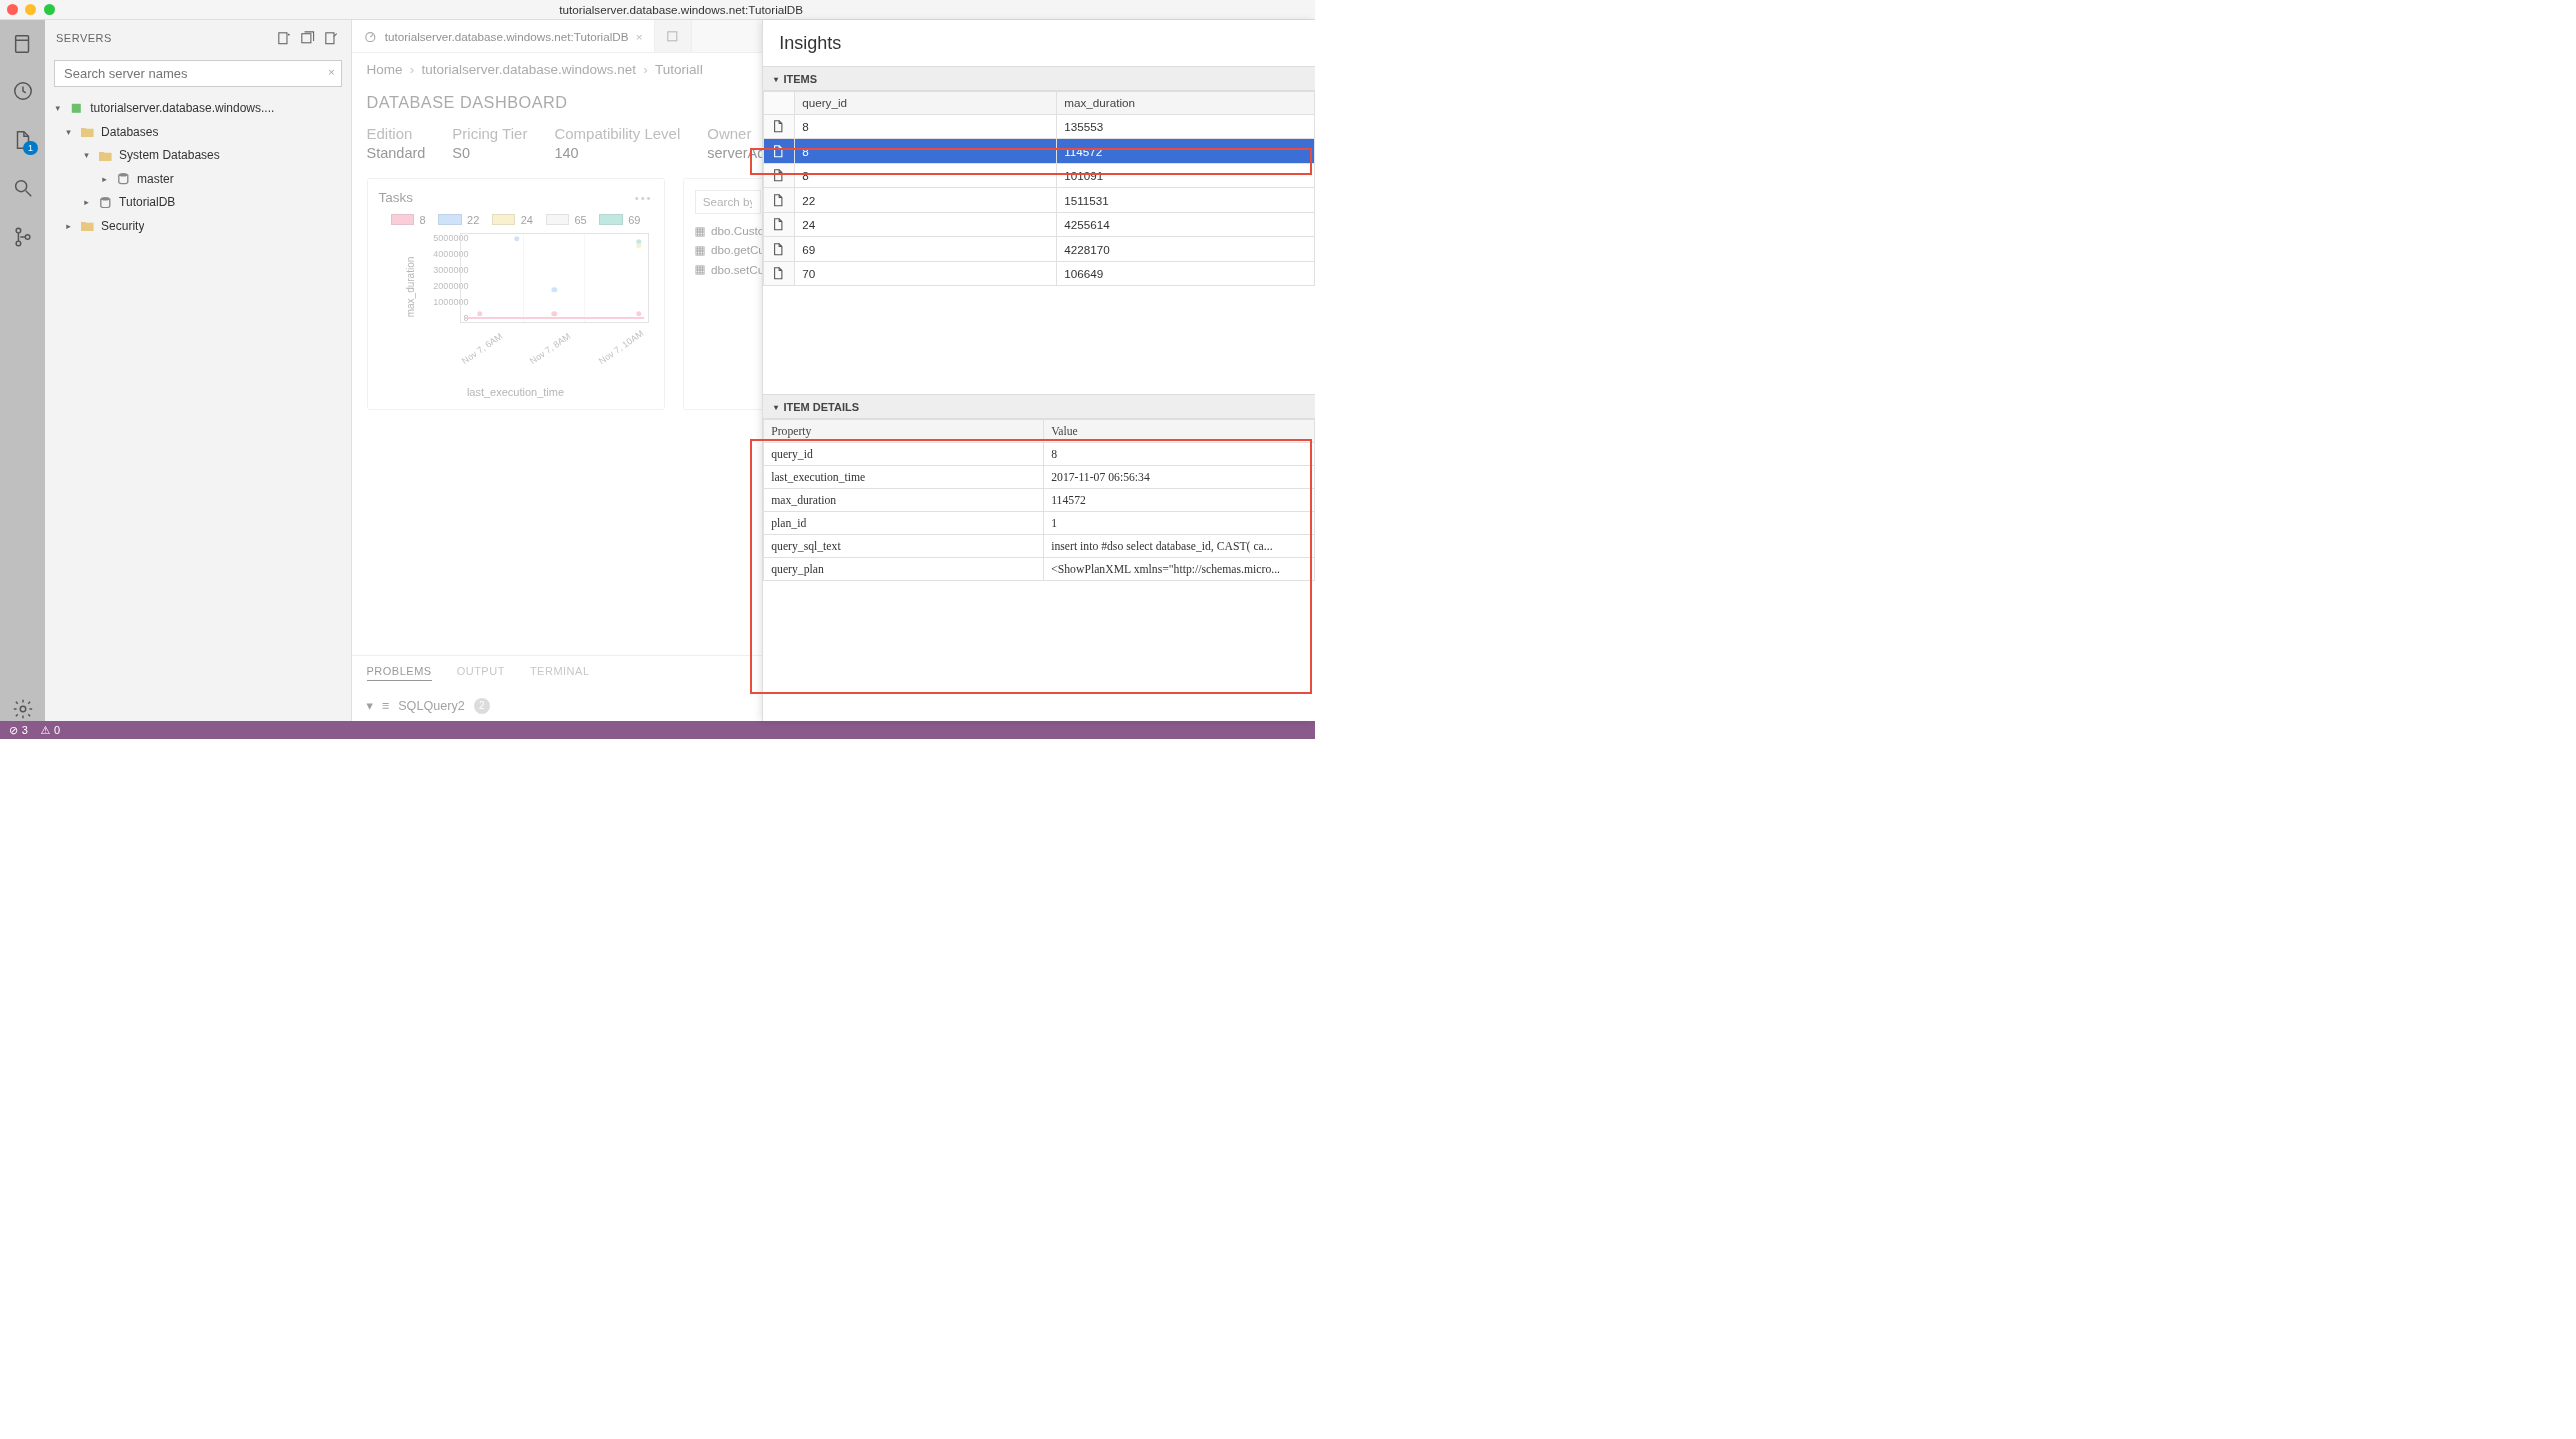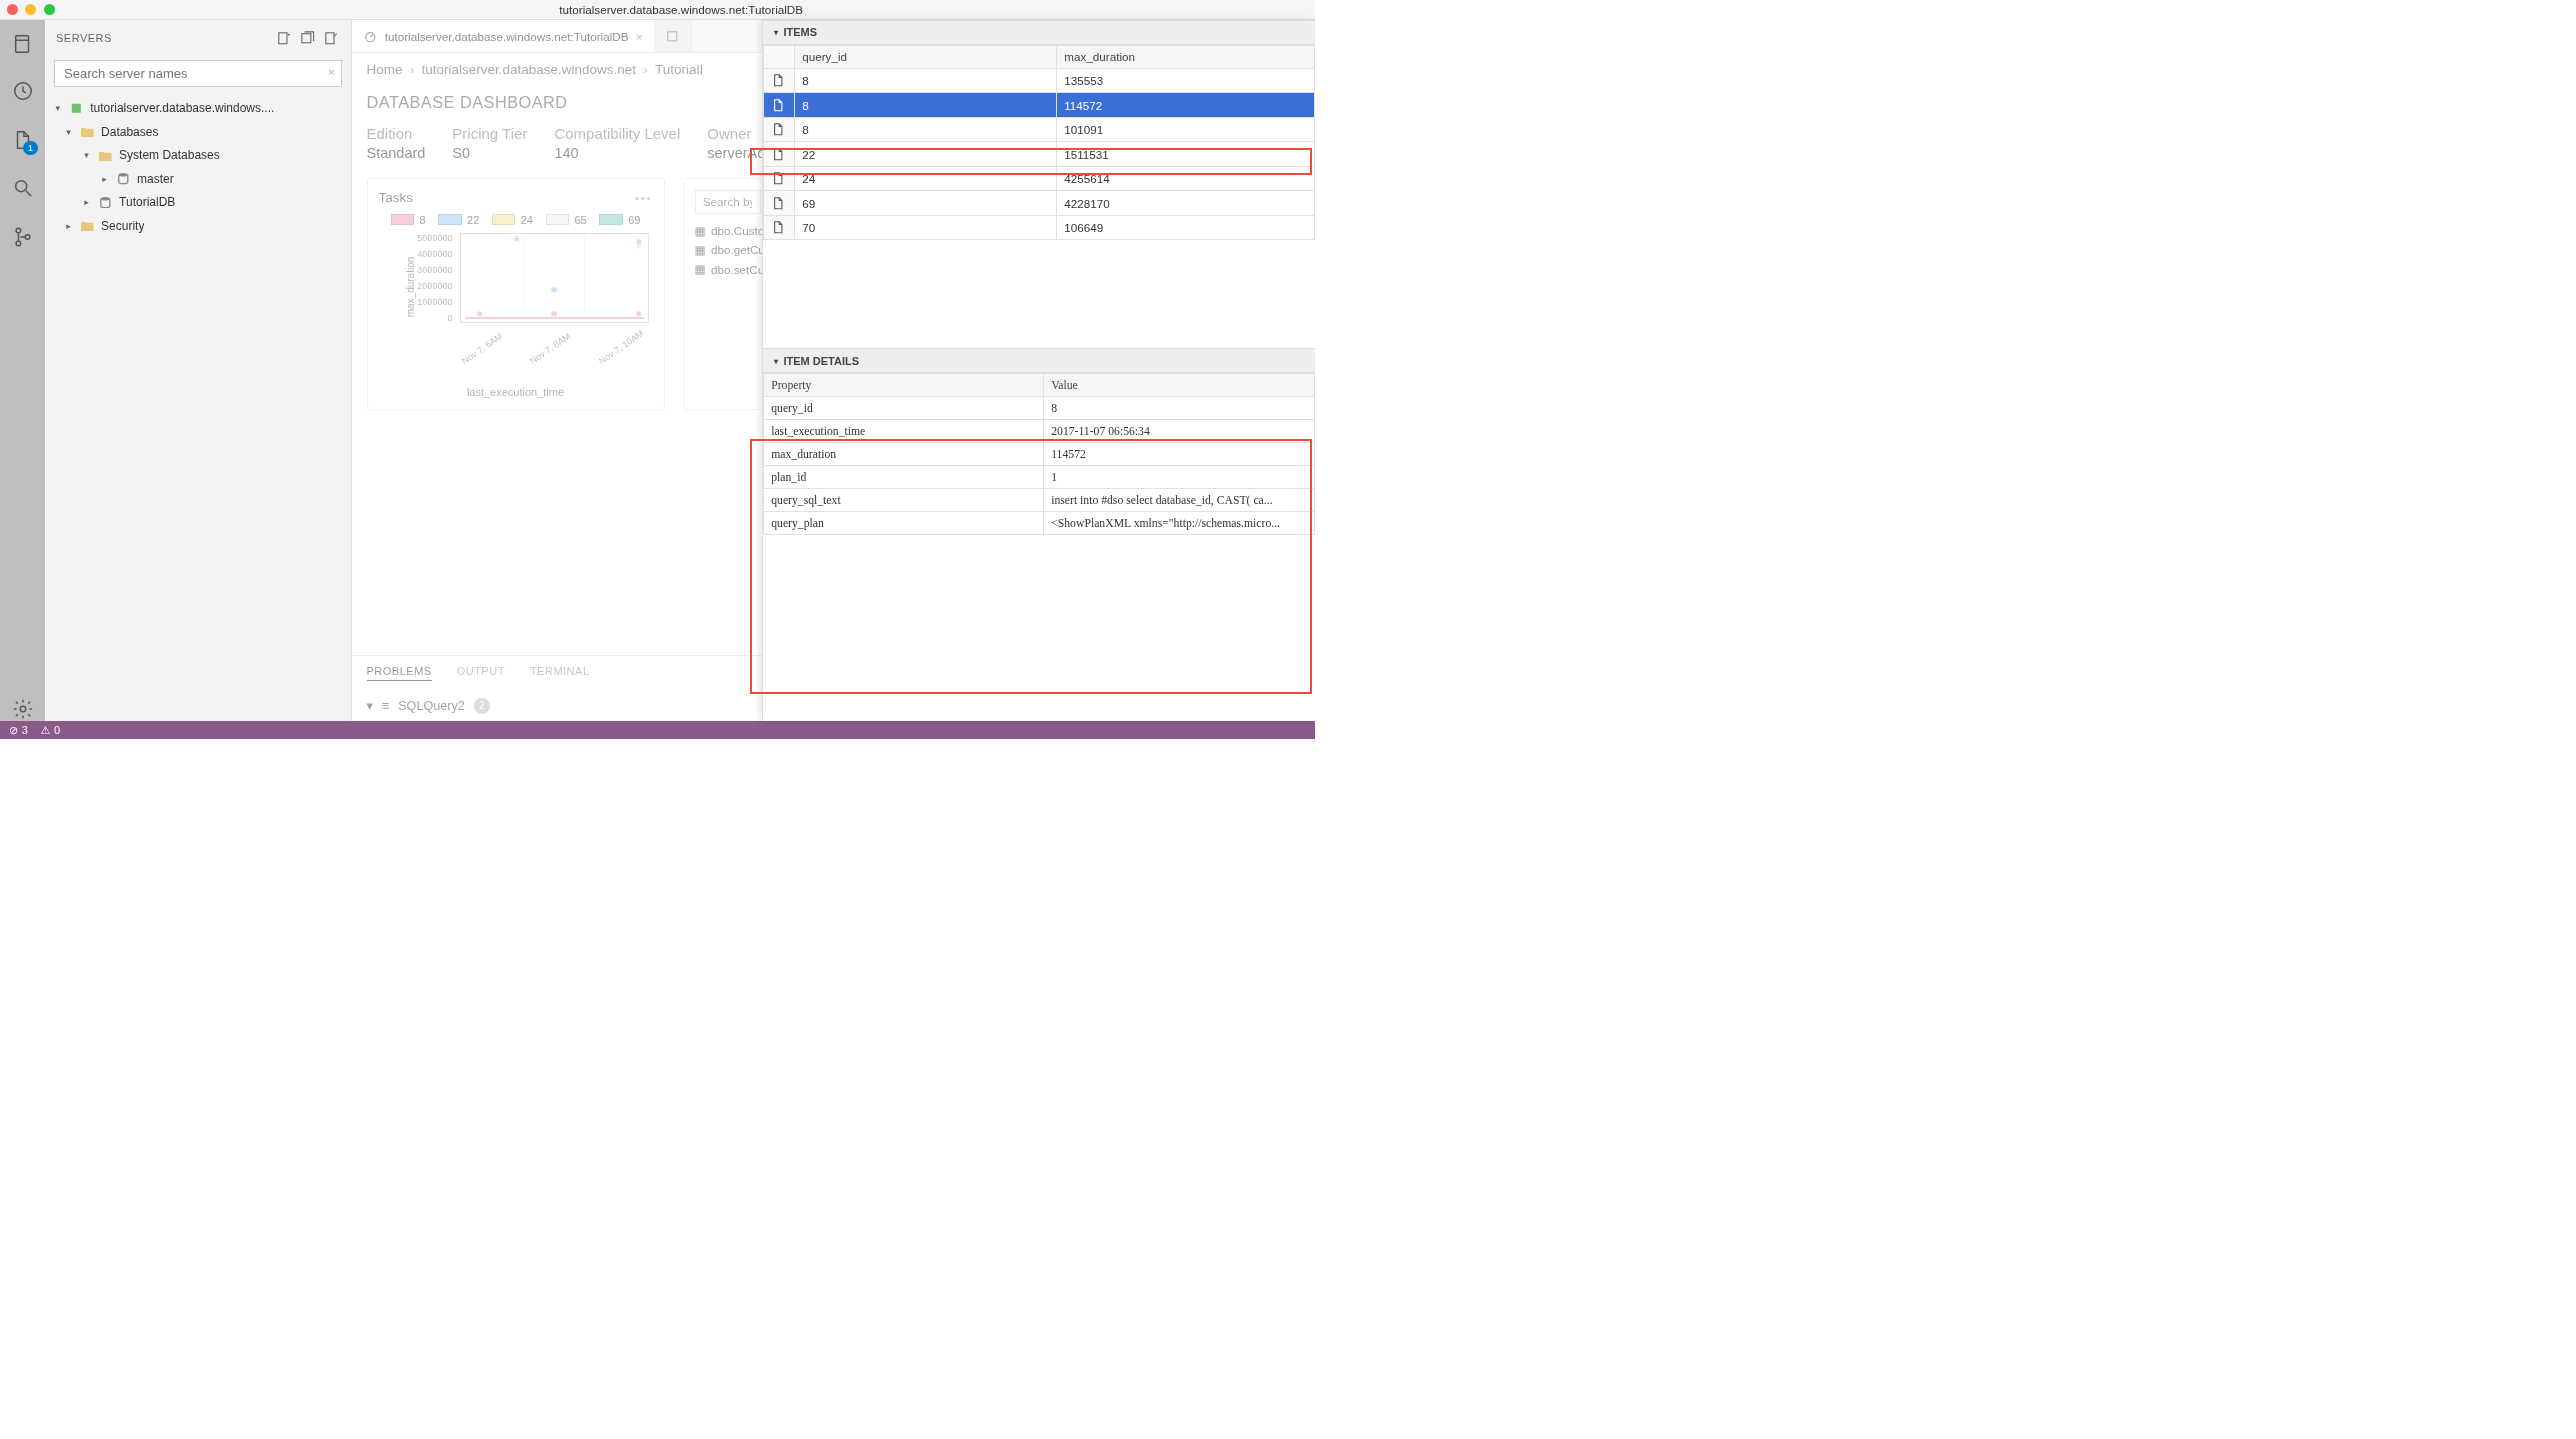--- a/index.html
+++ b/index.html
@@ -58,21 +58,21 @@
 .card-header { display: flex; align-items: center; justify-content: space-between; margin-bottom: 9px; }
 .card-title { font-size: 13.5px; color: #555; }
 .card-menu { color: #aaa; letter-spacing: 1.8px; }
 
 .chart-card { width: 298px; }
 .legend { display: flex; flex-wrap: wrap; gap: 7.2px 12.6px; justify-content: center; margin-bottom: 7.2px; }
 .legend-item { display: flex; align-items: center; gap: 5.4px; font-size: 11px; color: #555; }
 .swatch { width: 23.5px; height: 11px; border: 0.9px solid rgba(0,0,0,0.15); }
 .chart { position: relative; height: 108px; margin-left: 23.5px; }
 .ylabel { position: absolute; left: -22px; top: 50%; transform: translateY(-50%) rotate(-90deg); font-size: 10px; color: #777; transform-origin: center; }
-.yaxis { position: absolute; left: 0; top: 0; bottom: 18px; width: 54px; display: flex; flex-direction: column; justify-content: space-between; font-size: 9px; color: #888; text-align: right; padding-right: 3.6px; }
+.yaxis { position: absolute; left: 16px; top: 0; bottom: 18px; width: 54px; display: flex; flex-direction: column; justify-content: space-between; font-size: 9px; color: #888; text-align: right; padding-right: 3.6px; }
 .plot { position: absolute; left: 58px; right: 3.6px; top: 0; bottom: 18px; border: 0.9px solid #ccc; }
 .plot .grid-v { position: absolute; top: 0; bottom: 0; border-left: 0.9px solid #eee; }
 .plot .pt { position: absolute; width: 5.4px; height: 5.4px; border-radius: 50%; transform: translate(-50%, -50%); }
 .plot .line { position: absolute; height: 1.8px; }
 .xaxis { position: absolute; left: 58px; right: 3.6px; bottom: -27px; display: flex; justify-content: space-between; font-size: 9px; color: #888; }
 .xaxis span { transform: rotate(-35deg); transform-origin: top left; }
 .xlabel { text-align: center; font-size: 11px; color: #777; margin-top: 45px; }
 
 .side-card { width: 90px; overflow: hidden; }
 .side-search { width: 100%; border: 0.9px solid #ddd; padding: 4.5px 7.2px; font-size: 11.7px; color: #888; margin-bottom: 7.2px; }
@@ -407,20 +407,21 @@
     <span>⊘</span>
     <span>3</span>
   </div>
   <div class="sitem">
     <span>⚠</span>
     <span>0</span>
   </div>
 </div>
 
 <div class="flyout">
+  <div class="flyout-title">Insights</div>
 
   <div class="section-header">
     <span class="tri">▾</span>
     <span>ITEMS</span>
   </div>
   <div class="items-wrap">
     <table class="grid">
       <colgroup>
           <col style="width:31px">
           <col style="width:262px">

